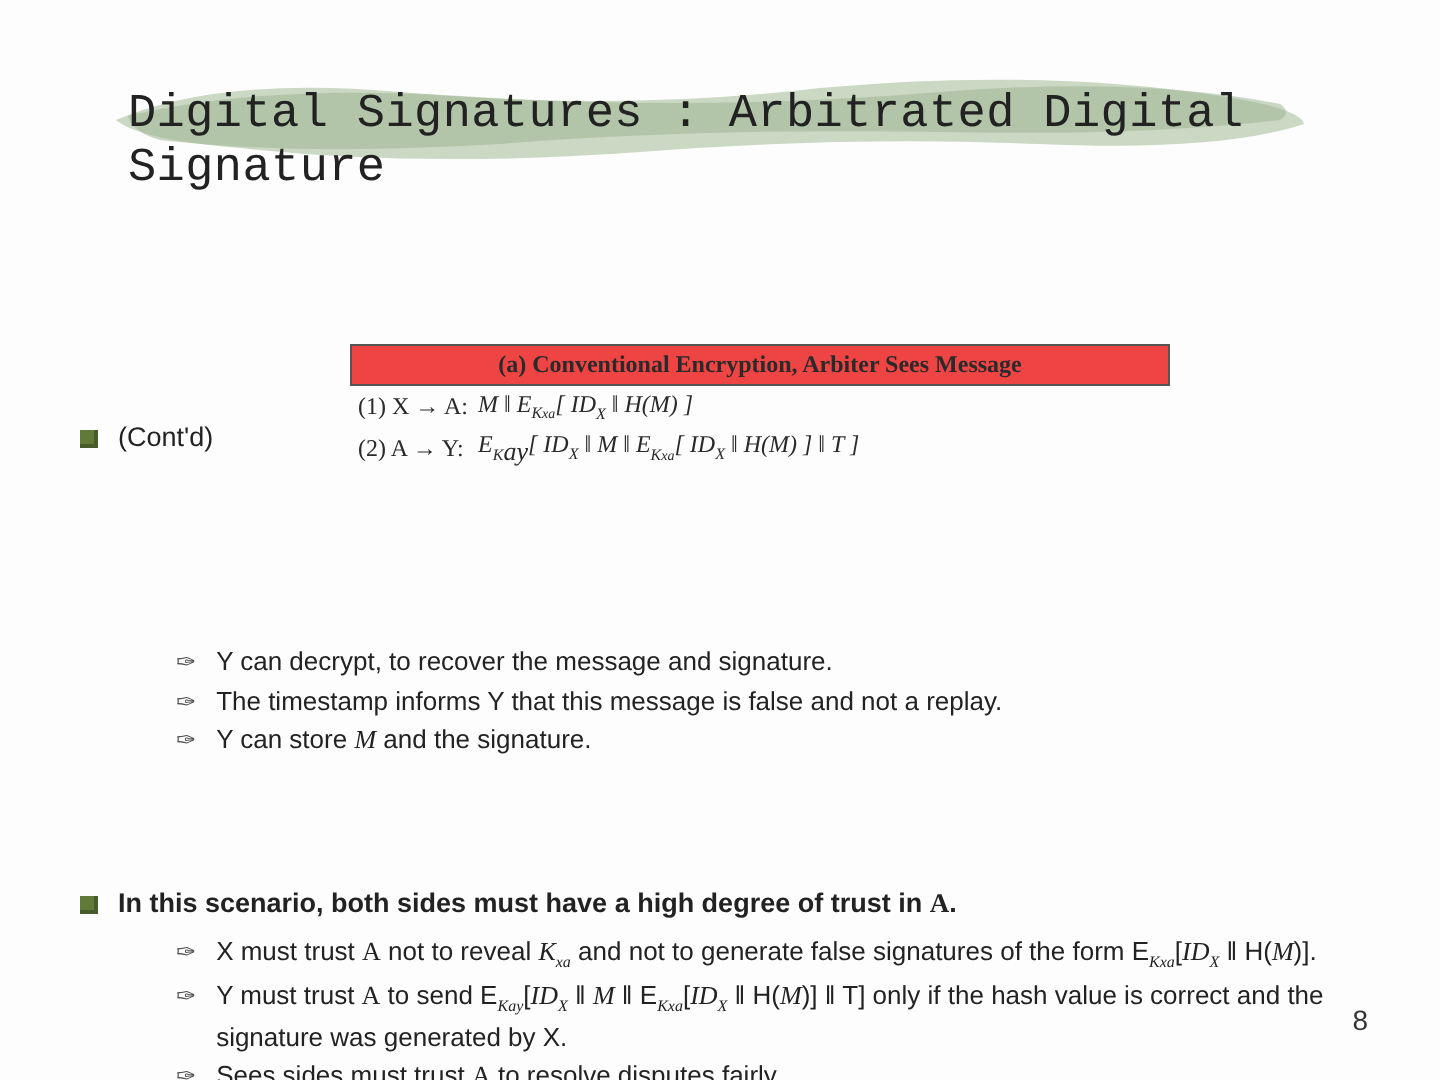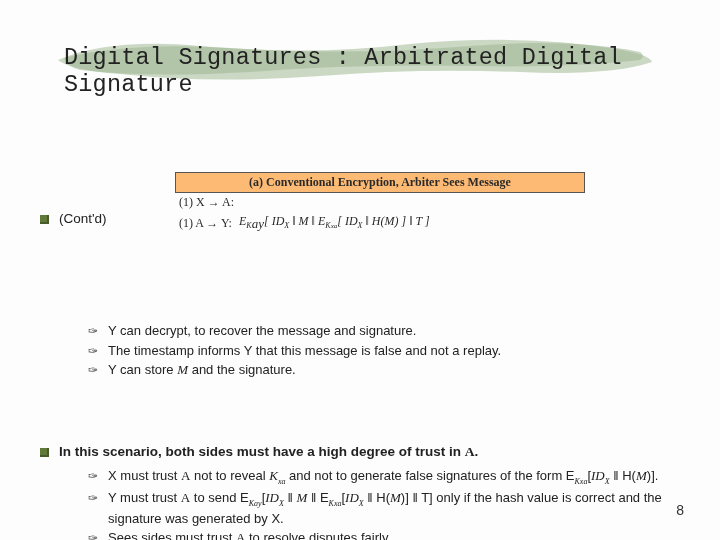--- a/index.html
+++ b/index.html
@@ -84,21 +84,21 @@
     width: 410px;
     font-family: "Times New Roman", serif;
     font-size: 12px;
     color: #2a2a2a;
   }
   .fig-caption {
     border: 1px solid #555;
     text-align: center;
     font-weight: bold;
     padding: 2px 0;
-    background: #fdba74;
+    background: #ef4444;
   }
   .fig-row {
     display: flex;
     align-items: center;
     padding: 2px 4px;
   }
   .fig-row .n {
     width: 60px;
   }
   .fig-row .f {
@@ -138,23 +138,26 @@
       <path d="M8 34 Q 60 12 150 20 Q 260 30 360 18 Q 470 8 560 22 Q 600 28 602 36 Q 560 50 470 46 Q 370 42 270 50 Q 160 58 70 48 Q 20 44 8 34 Z" fill="#b9cbb0" opacity="0.75"></path>
       <path d="M14 32 Q 80 16 180 22 Q 300 30 420 20 Q 520 12 590 26 Q 596 30 590 34 Q 520 42 420 40 Q 300 38 200 46 Q 100 52 30 44 Q 16 40 14 32 Z" fill="#9fb793" opacity="0.55"></path>
     </svg>
     <div class="title">Digital Signatures : Arbitrated Digital Signature</div>
   </div>
 
   <div class="figure-box">
     <div class="fig-caption">(a) Conventional Encryption, Arbiter Sees Message</div>
     <div class="fig-row">
       <span class="n">(1) X → A:</span>
+      <span class="f">
+        <span class="serif-it">M</span> ‖ E<span class="sub">K<span style="font-size:7px">xa</span></span>[ <span class="serif-it">ID<span class="sub">X</span></span> ‖ H(<span class="serif-it">M</span>) ]
+      </span>
     </div>
     <div class="fig-row">
-      <span class="n">(1) A → Y:</span>
+      <span class="n">(2) A → Y:</span>
       <span class="f">
         E<span class="sub">K<span style="font-size:13px">ay</span></span>[ <span class="serif-it">ID<span class="sub">X</span></span> ‖ <span class="serif-it">M</span> ‖ E<span class="sub">K<span style="font-size:7px">xa</span></span>[ <span class="serif-it">ID<span class="sub">X</span></span> ‖ H(<span class="serif-it">M</span>) ] ‖ <span class="serif-it">T</span> ]
       </span>
     </div>
   </div>
 
   <div class="body">
 
     <div class="lvl1">
       <div class="bullet1"></div>

